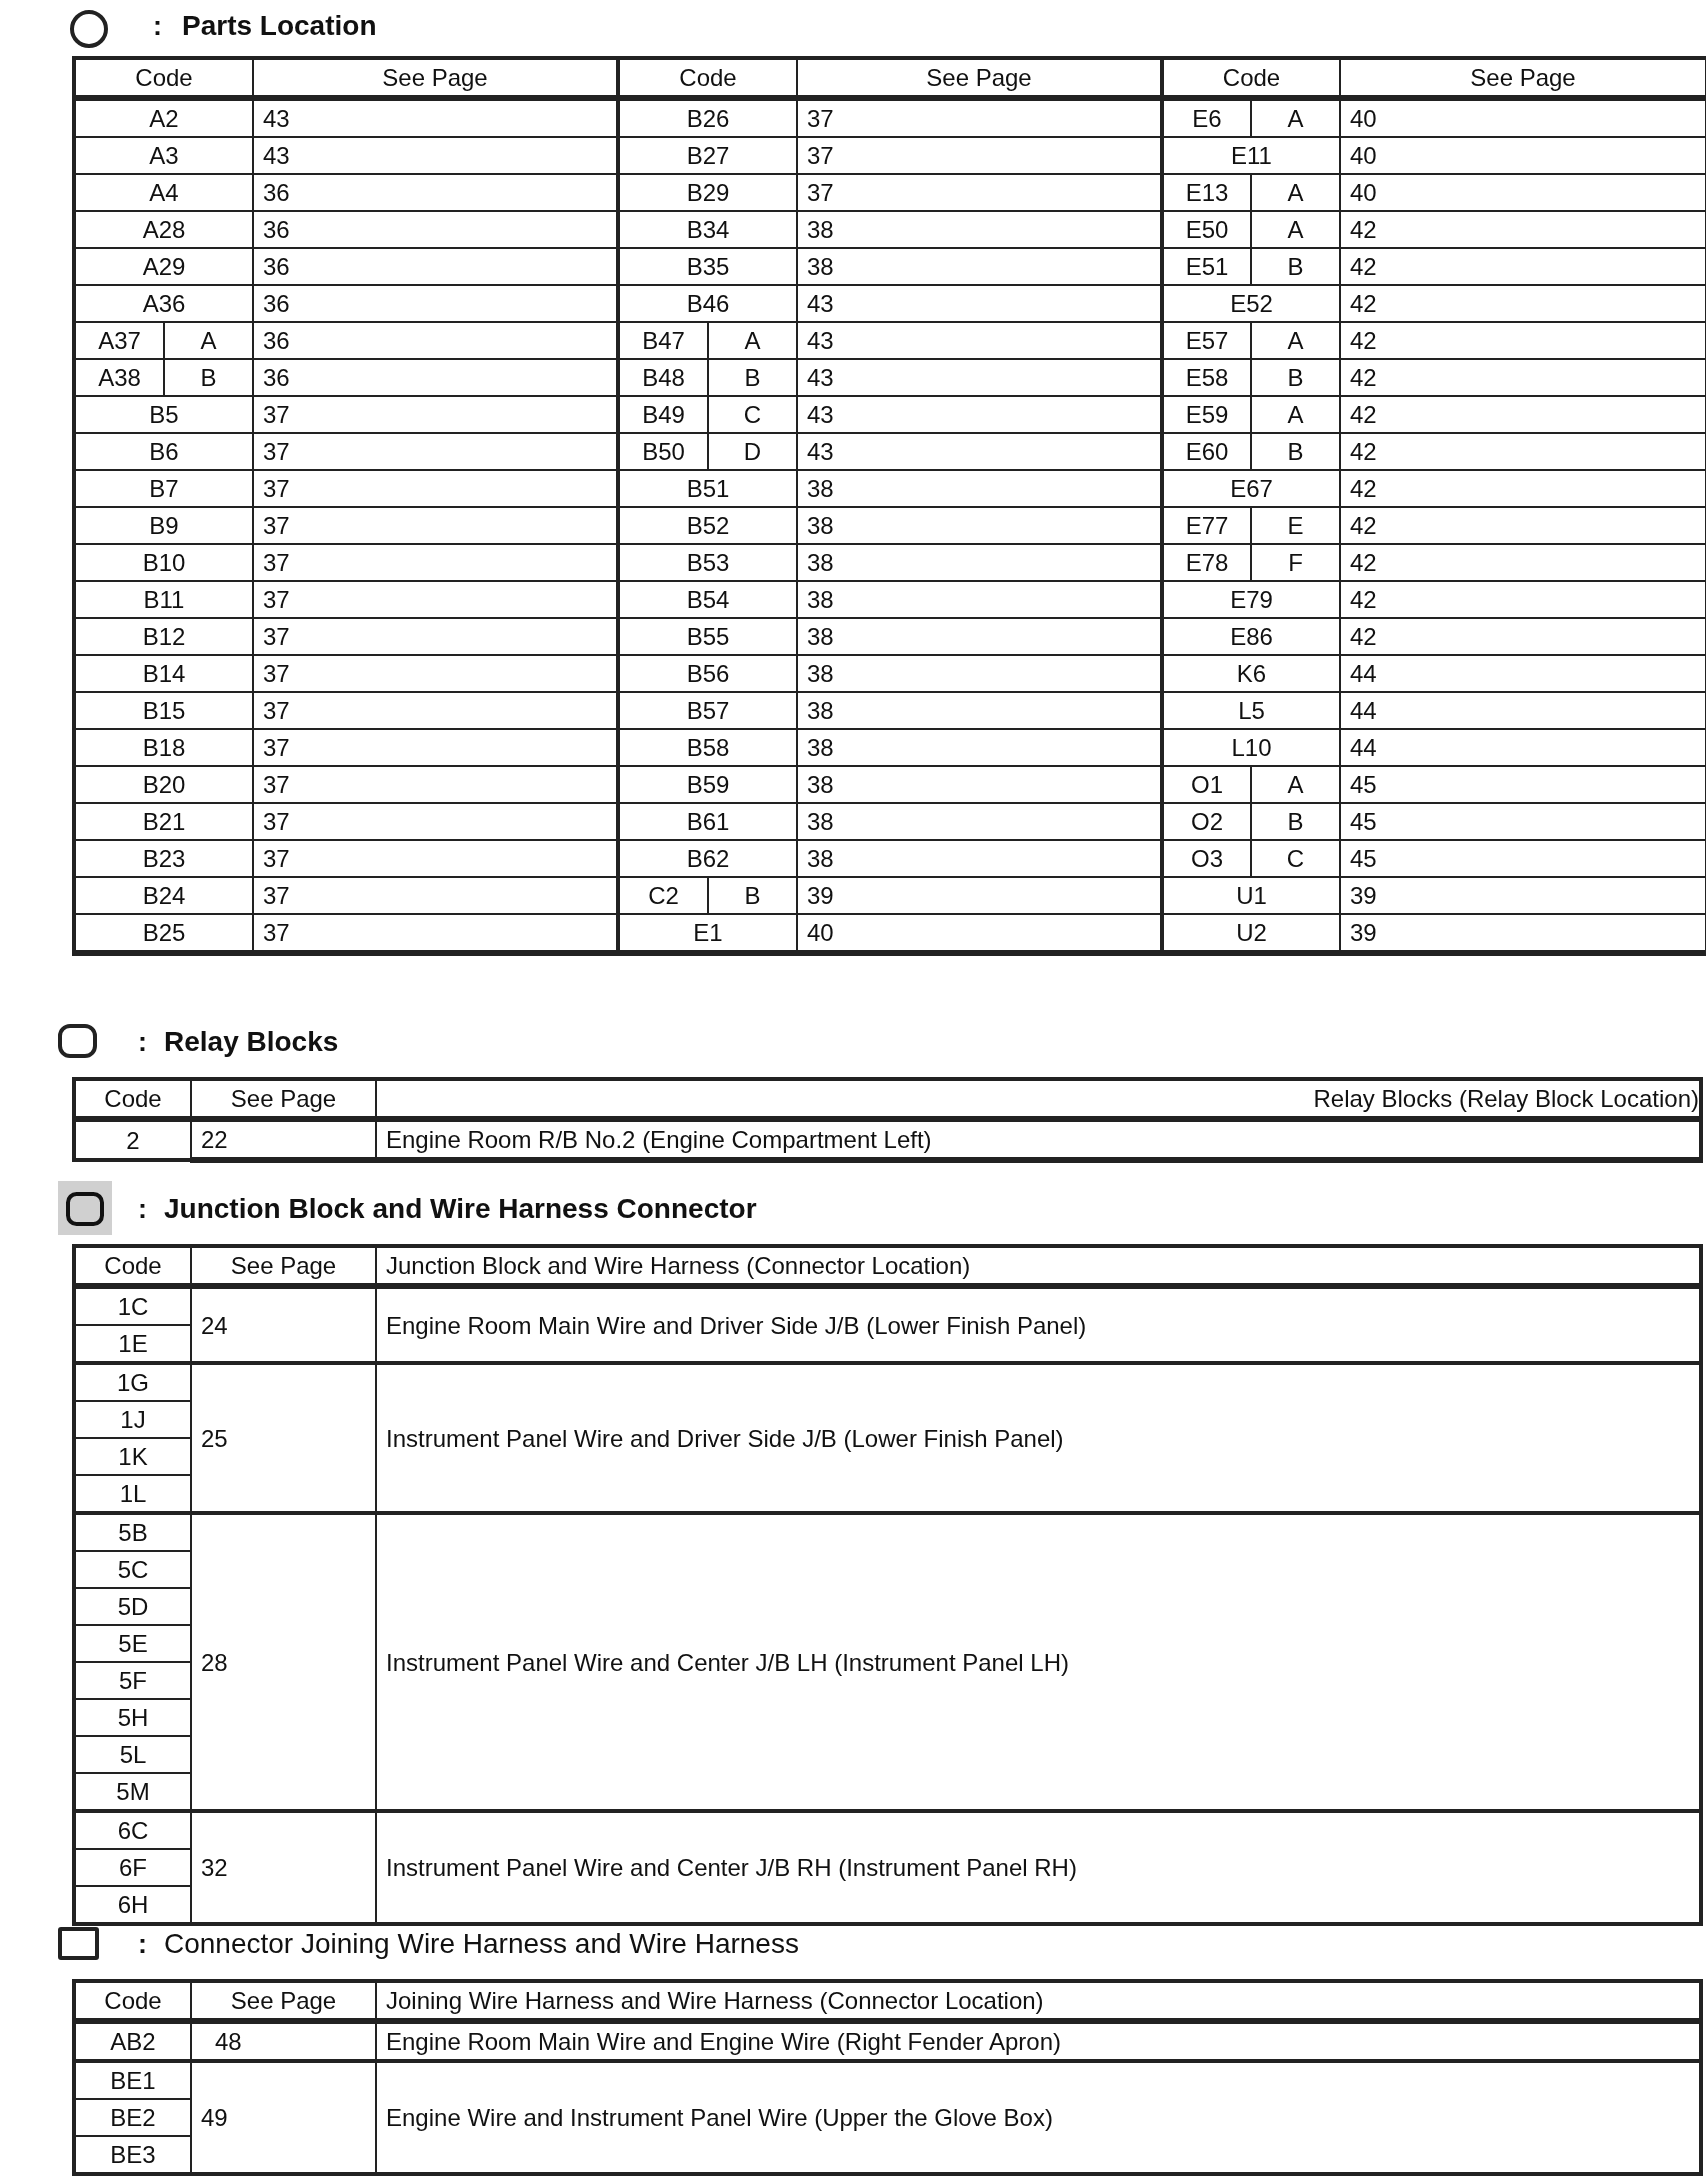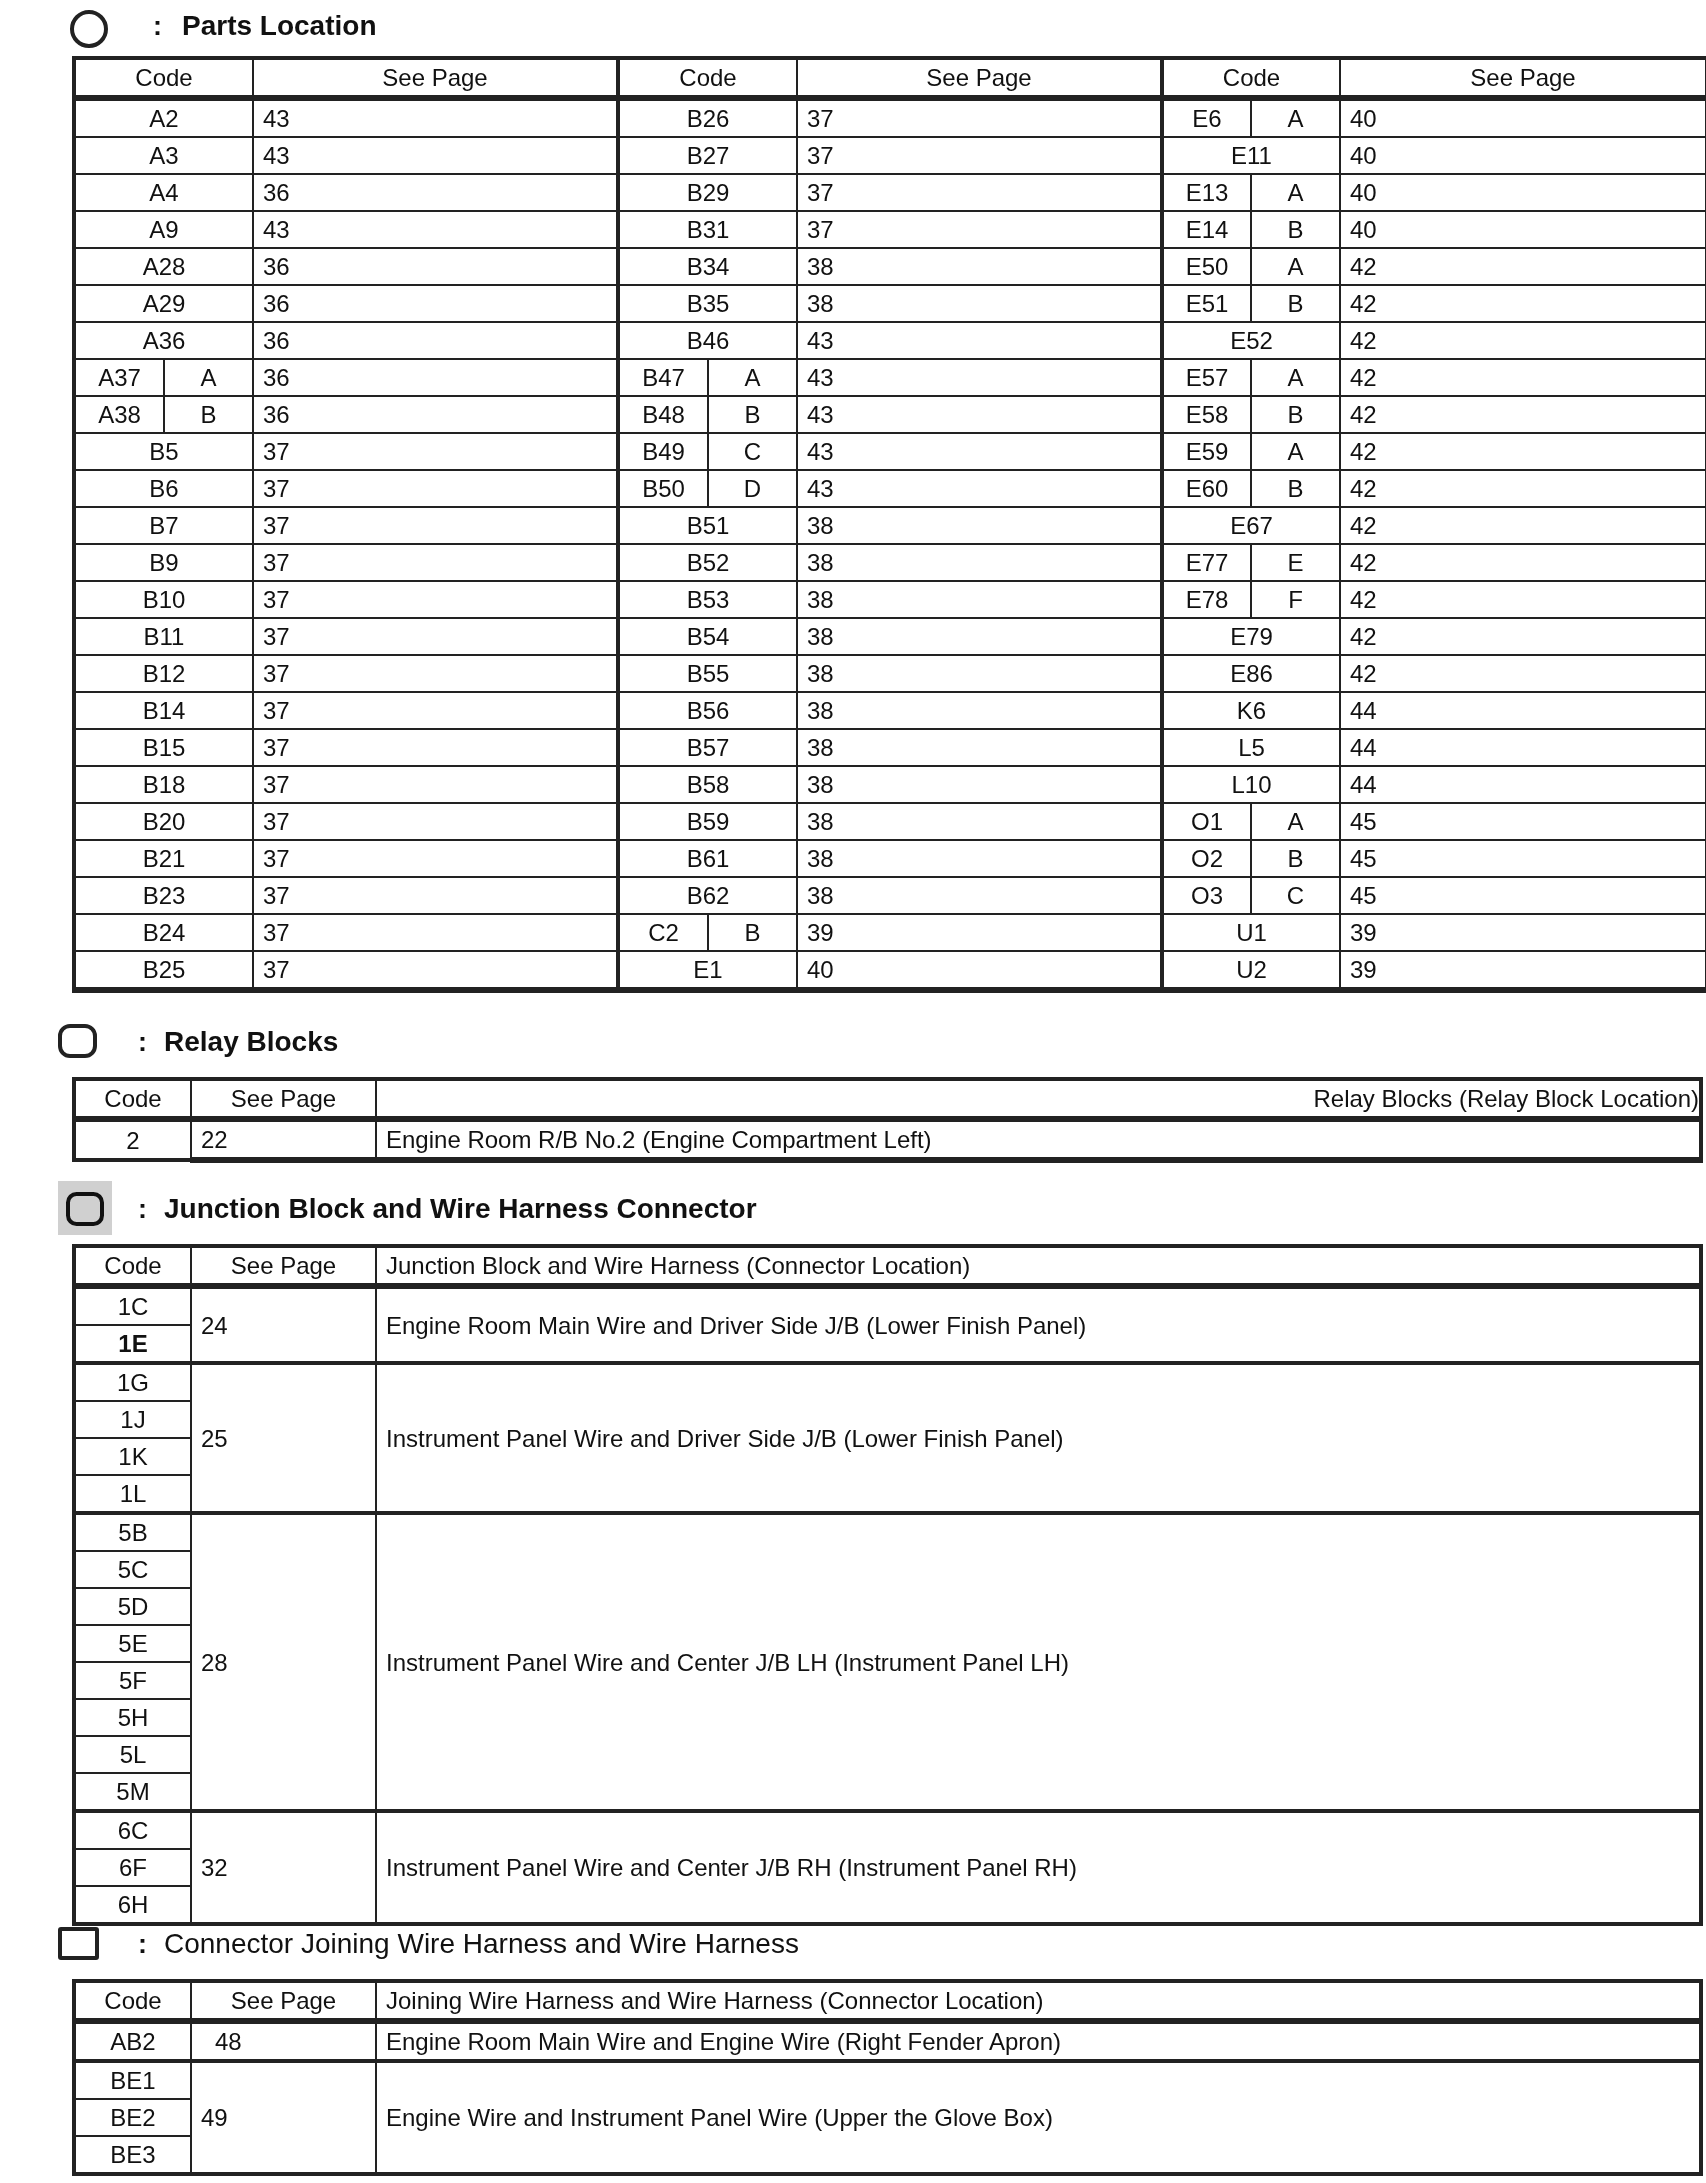--- a/index.html
+++ b/index.html
@@ -79,29 +79,20 @@
       <tr>
         <td class="c" colspan="2">A4</td>
         <td class="l">36</td>
         <td class="c gl" colspan="2">B29</td>
         <td class="l">37</td>
         <td class="c gl">E13</td>
         <td class="c">A</td>
         <td class="l">40</td>
       </tr>
       <tr>
-        <td class="c" colspan="2">A9</td>
-        <td class="l">43</td>
-        <td class="c gl" colspan="2">B31</td>
-        <td class="l">37</td>
-        <td class="c gl">E14</td>
-        <td class="c">B</td>
-        <td class="l">40</td>
-      </tr>
-      <tr>
         <td class="c" colspan="2">A28</td>
         <td class="l">36</td>
         <td class="c gl" colspan="2">B34</td>
         <td class="l">38</td>
         <td class="c gl">E50</td>
         <td class="c">A</td>
         <td class="l">42</td>
       </tr>
       <tr>
         <td class="c" colspan="2">A29</td>
@@ -321,21 +312,21 @@
     <th class="l" style="text-align:left">Junction Block and Wire Harness (Connector Location)</th>
   </tr>
     </thead>
   <tbody id="junction-body">
       <tr>
         <td class="code">1C</td>
         <td class="l" rowspan="2" style="border-bottom: 4.5px solid rgb(34, 34, 34);">24</td>
         <td class="l" rowspan="2" style="border-bottom: 4.5px solid rgb(34, 34, 34);">Engine Room Main Wire and Driver Side J/B (Lower Finish Panel)</td>
       </tr>
       <tr>
-        <td class="code" style="border-bottom: 4.5px solid rgb(34, 34, 34); font-weight: bold;">1E</td>
+        <td class="code" style="border-bottom: 4.5px solid rgb(34, 34, 34);">1E</td>
       </tr>
       <tr>
         <td class="code">1G</td>
         <td class="l" rowspan="4" style="border-bottom: 4.5px solid rgb(34, 34, 34);">25</td>
         <td class="l" rowspan="4" style="border-bottom: 4.5px solid rgb(34, 34, 34);">Instrument Panel Wire and Driver Side J/B (Lower Finish Panel)</td>
       </tr>
       <tr>
         <td class="code">1J</td>
       </tr>
       <tr>

